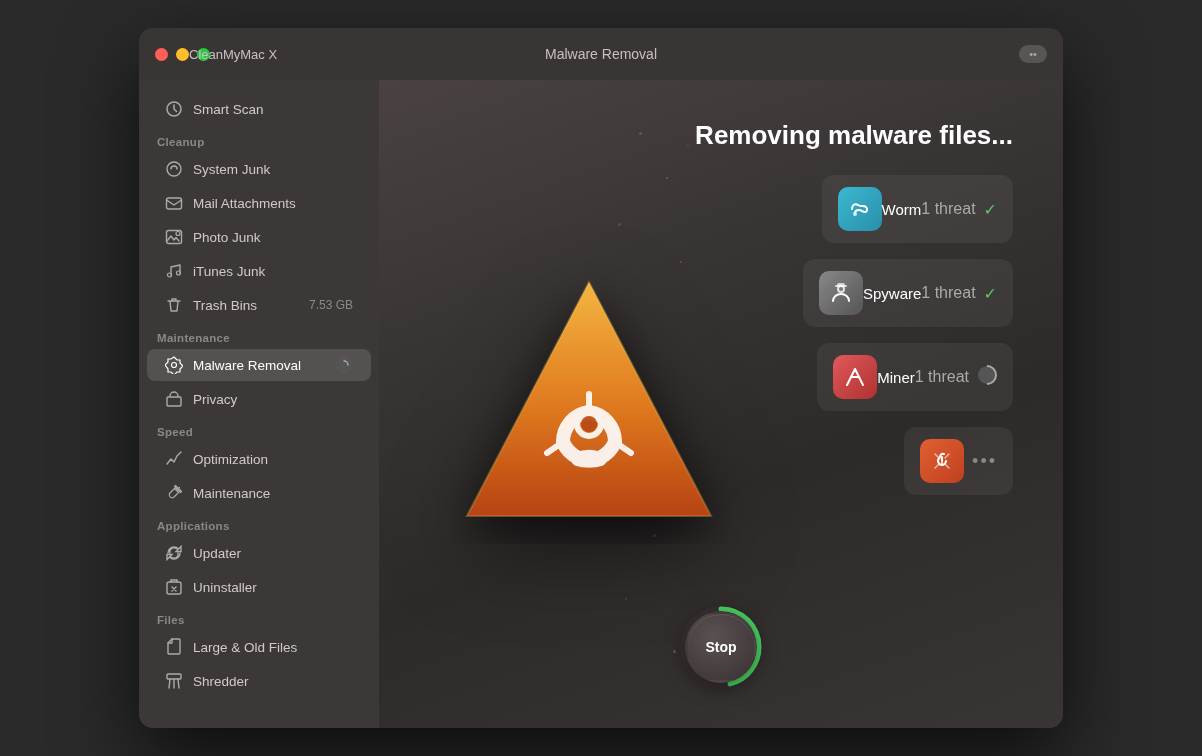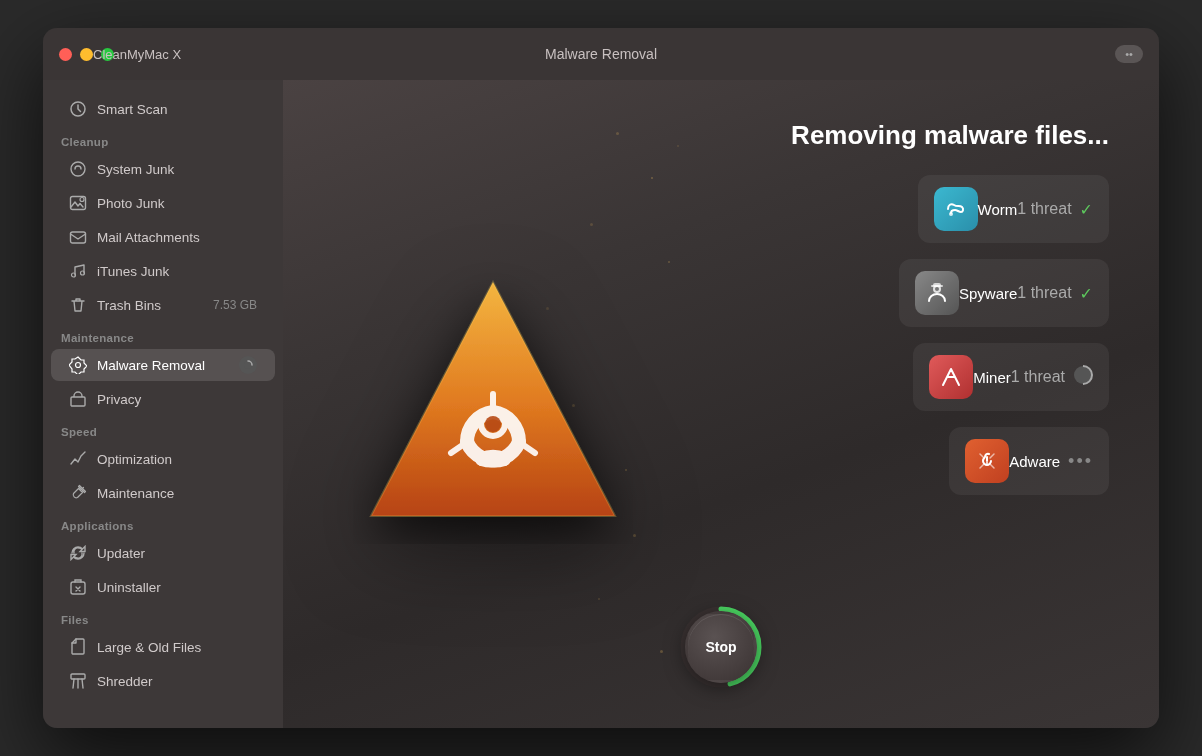--- a/index.html
+++ b/index.html
@@ -6,21 +6,21 @@
     body {
       width: 1202px;
       height: 756px;
       display: flex;
       align-items: center;
       justify-content: center;
       background: #2a2a2a;
       font-family: -apple-system, BlinkMacSystemFont, 'Helvetica Neue', sans-serif;
     }
     .window {
-      width: 1116px;
+      width: 924px;
       height: 700px;
       border-radius: 14px;
       overflow: hidden;
       display: flex;
       flex-direction: column;
       box-shadow: 0 30px 80px rgba(0,0,0,0.7);
     }
     .titlebar {
       height: 52px;
       background: #3a3535;
@@ -303,36 +303,36 @@
             <path d="M9 2a7 7 0 100 14A7 7 0 009 2z" stroke="#aaa" stroke-width="1.4" fill="none"></path>
             <path d="M6 9c0-1.66 1.34-3 3-3s3 1.34 3 3" stroke="#aaa" stroke-width="1.4" stroke-linecap="round"></path>
           </svg>
         </div>
         <span>System Junk</span>
       </div>
 
       <div class="sidebar-item">
         <div class="sidebar-icon">
           <svg width="18" height="18" viewBox="0 0 18 18" fill="none">
+            <rect x="1.5" y="4" width="15" height="11" rx="2" stroke="#aaa" stroke-width="1.4" fill="none"></rect>
+            <path d="M1.5 6l7.5 5 7.5-5" stroke="#aaa" stroke-width="1.4" stroke-linecap="round" fill="none"></path>
+          </svg>
+        </div>
+        <span>Mail Attachments</span>
+      </div>
+
+      <div class="sidebar-item">
+        <div class="sidebar-icon">
+          <svg width="18" height="18" viewBox="0 0 18 18" fill="none">
             <path d="M2 13L6 8l3 4 2-2.5 3 3.5" stroke="#aaa" stroke-width="1.4" stroke-linecap="round" stroke-linejoin="round" fill="none"></path>
             <circle cx="13" cy="5.5" r="2" stroke="#aaa" stroke-width="1.2" fill="none"></circle>
             <rect x="1.5" y="2.5" width="15" height="13" rx="2" stroke="#aaa" stroke-width="1.4" fill="none"></rect>
           </svg>
         </div>
         <span>Photo Junk</span>
-      </div>
-
-      <div class="sidebar-item">
-        <div class="sidebar-icon">
-          <svg width="18" height="18" viewBox="0 0 18 18" fill="none">
-            <rect x="1.5" y="4" width="15" height="11" rx="2" stroke="#aaa" stroke-width="1.4" fill="none"></rect>
-            <path d="M1.5 6l7.5 5 7.5-5" stroke="#aaa" stroke-width="1.4" stroke-linecap="round" fill="none"></path>
-          </svg>
-        </div>
-        <span>Mail Attachments</span>
       </div>
 
       <div class="sidebar-item">
         <div class="sidebar-icon">
           <svg width="18" height="18" viewBox="0 0 18 18" fill="none">
             <path d="M6 13V5l9-2v8" stroke="#aaa" stroke-width="1.4" stroke-linecap="round" stroke-linejoin="round" fill="none"></path>
             <circle cx="4.5" cy="13" r="2" stroke="#aaa" stroke-width="1.2" fill="none"></circle>
             <circle cx="13.5" cy="11" r="2" stroke="#aaa" stroke-width="1.2" fill="none"></circle>
           </svg>
         </div>
@@ -544,21 +544,20 @@
 
         <div class="threat-row">
           <div class="threat-icon threat-icon-adware">
             <svg width="24" height="24" viewBox="0 0 24 24" fill="none">
               <path d="M10 8 C10 8 8 10 8 12 C8 14 10 16 12 16 C14 16 16 14 16 12 M10 8 C10 6 12 4 14 5" stroke="white" stroke-width="2" stroke-linecap="round" fill="none"></path>
               <path d="M12 8V12" stroke="white" stroke-width="2" stroke-linecap="round"></path>
               <circle cx="12" cy="14" r="1" fill="white"></circle>
               <path d="M5 19 L9 15 M19 19 L15 15 M5 5 L9 9 M19 5 L15 9" stroke="white" stroke-width="1.5" stroke-linecap="round" opacity="0.6"></path>
             </svg>
           </div>
-          <span class="threat-name">Adware</span>
           <span class="threat-count"></span>
           <span class="threat-status threat-status-dots">•••</span>
         </div>
       </div>
 
       <div class="stop-button-container">
         <div style="position:relative;width:82px;height:82px;">
 
           <svg width="82" height="82" viewBox="0 0 82 82" style="position:absolute;top:0;left:0;">
             <circle cx="41" cy="41" r="38" fill="none" stroke="#3a3232" stroke-width="5"></circle>

